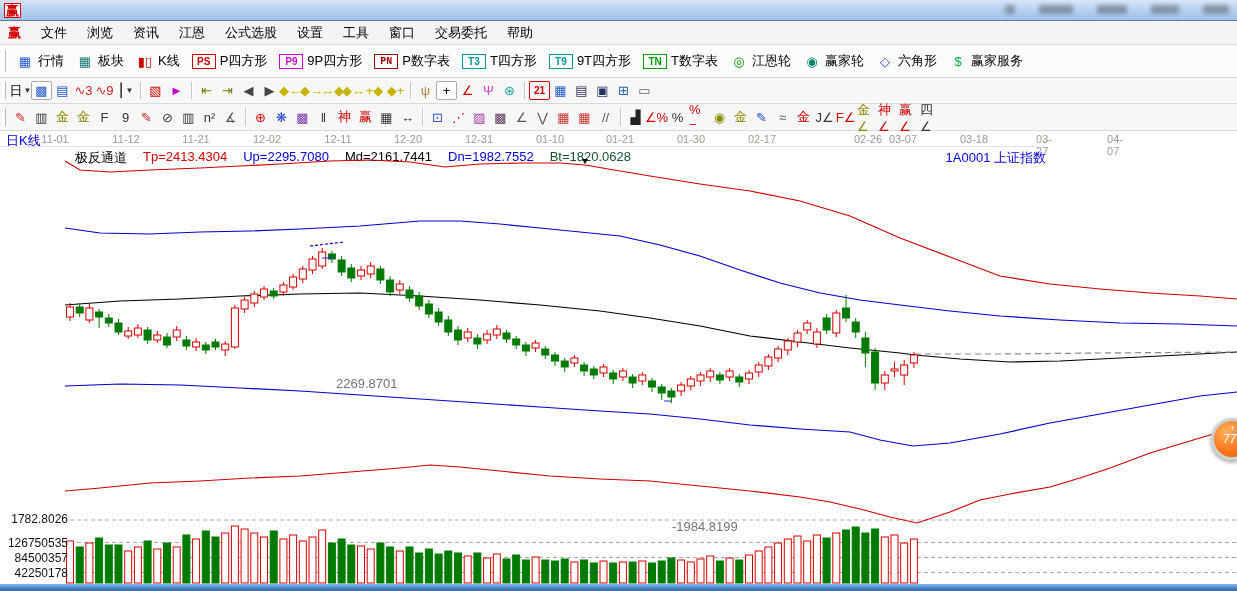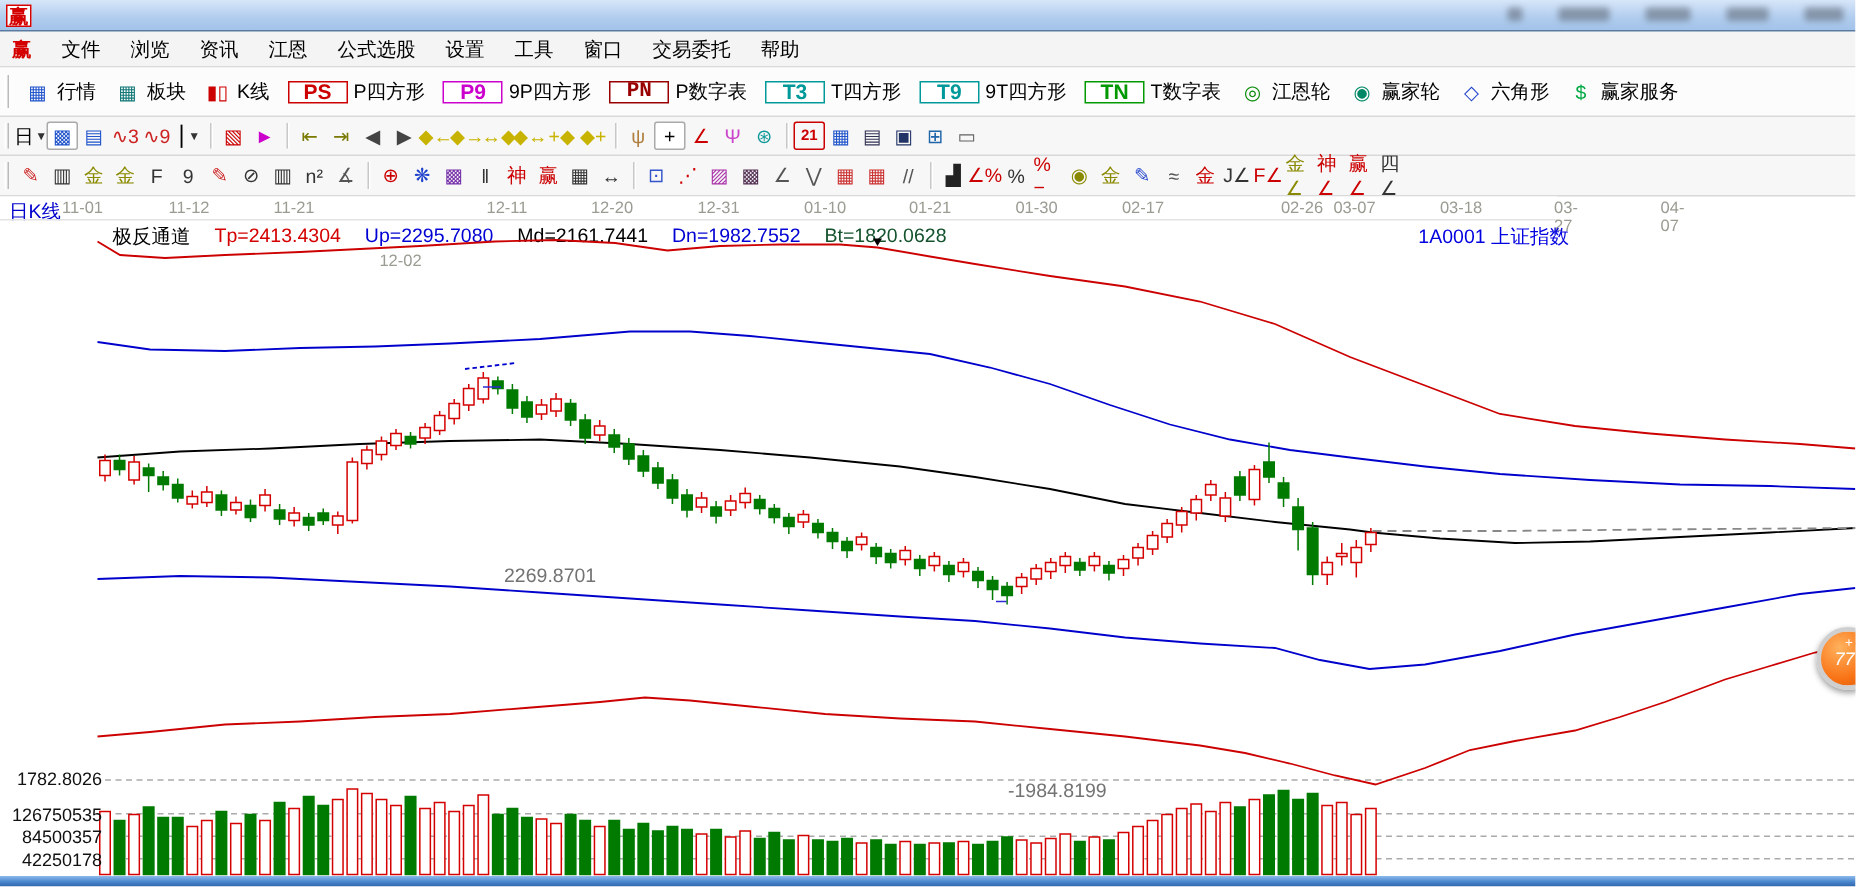--- a/index.html
+++ b/index.html
@@ -19,21 +19,21 @@
   .menubar .mitem { padding:3px 10px; cursor:default; }
 
   
   .tb { display:flex; align-items:center; background:#f7f7f7; border-bottom:1px solid #d9d9d9; }
   .tb1 { height:33px; background:#fcfcfc; }
   .tb2 { height:26px; } .tb3 { height:27px; }
   .handle { width:3px; height:70%; border-left:1px solid #fff; border-right:1px solid #bbb; margin:0 4px 0 3px; }
   .sep { width:1px; height:70%; background:#c8c8c8; margin:0 4px; box-shadow:1px 0 0 #fff; }
   .tbtn { display:flex; align-items:center; gap:4px; padding:2px 5px; border:1px solid transparent; border-radius:2px; font-size:13px; color:#000; cursor:default; }
   .ic { display:inline-flex; align-items:center; justify-content:center; width:18px; height:17px; font-size:13px; line-height:17px; }
-  .icbox { width:40px; height:15px; border:1px solid; font-size:14px; font-weight:bold; display:inline-flex; align-items:center; justify-content:center; background:#fff; }
+  .icbox { width:24px; height:15px; border:1px solid; font-size:10px; font-weight:bold; display:inline-flex; align-items:center; justify-content:center; background:#fff; }
   .ic2 { width:21px; height:19px; font-size:13px; display:inline-flex; align-items:center; justify-content:center; border:1px solid transparent; border-radius:2px; cursor:default; }
   .ic2.sel { background:#fff; border-color:#aaa; }
   .caret { font-size:8px; color:#333; margin-left:1px; }
 
   
   .chart { position:absolute; left:0; top:131px; width:1038px; height:453px; background:#fff; }
   .dates { position:absolute; left:0; top:0; width:100%; height:16px; border-bottom:1px solid #e3e3e3; }
   .dates span { position:absolute; transform:translateX(-50%); font-size:11px; color:#9b9b93; top:2px; }
   .klabel { position:absolute; left:6px; top:1px; color:#0000cc; font-size:13px; }
   .ind { position:absolute; left:75px; top:18px; font-size:13px; display:flex; gap:16px; white-space:nowrap; }
@@ -210,21 +210,21 @@
     <span class="ic2" style="color: rgb(204, 0, 0);">赢∠</span>
     <span class="ic2" style="color: rgb(51, 51, 51);">四∠</span>
   </div>
 
 <div class="chart">
   <span class="klabel">日K线</span>
   <div class="dates" id="date-axis">
       <span style="left: 55px;">11-01</span>
       <span style="left: 126px;">11-12</span>
       <span style="left: 196px;">11-21</span>
-      <span style="left: 267px; margin-top: 35px;">12-02</span>
+      <span style="left: 267px;">12-02</span>
       <span style="left: 338px;">12-11</span>
       <span style="left: 408px;">12-20</span>
       <span style="left: 479px;">12-31</span>
       <span style="left: 550px;">01-10</span>
       <span style="left: 620px;">01-21</span>
       <span style="left: 691px;">01-30</span>
       <span style="left: 762px;">02-17</span>
       <span style="left: 868px;">02-26</span>
       <span style="left: 903px;">03-07</span>
       <span style="left: 974px;">03-18</span>

